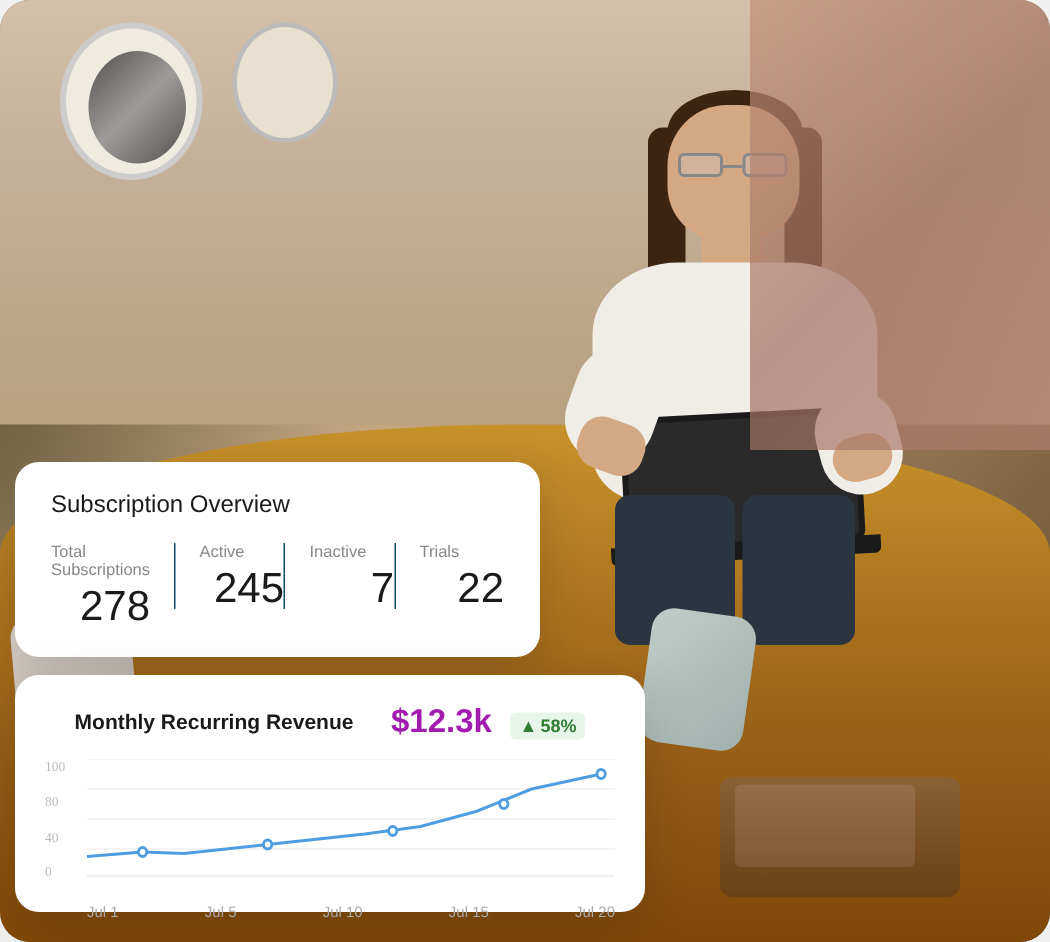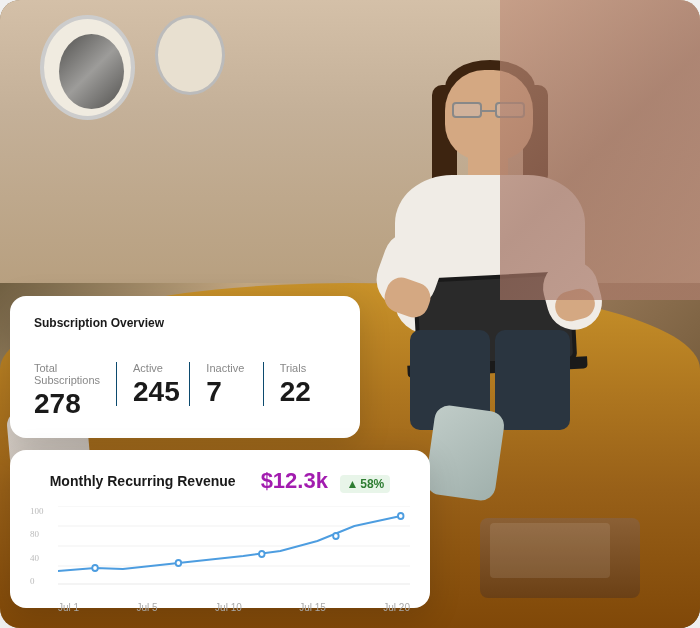--- a/index.html
+++ b/index.html
@@ -58,24 +58,24 @@
     
     .subscription-card {
       background: white;
       border-radius: 16px;
       padding: 20px 24px;
       width: 350px;
       box-shadow: 0 8px 32px rgba(0,0,0,0.15);
     }
 
     .card-title {
-      font-size: 12px;
-      font-weight: 700;
+      font-size: 16px;
+      font-weight: 400;
       color: #1a1a1a;
-      margin-bottom: 32px;
+      margin-bottom: 16px;
     }
 
     .metrics-row {
       display: flex;
       gap: 0;
       align-items: flex-start;
     }
 
     .metric-item {
       flex: 1;
@@ -89,23 +89,24 @@
     }
 
     .metric-label {
       font-size: 11px;
       color: #888;
       margin-bottom: 4px;
     }
 
     .metric-value {
       font-size: 28px;
-      font-weight: 700;
+      font-weight: 400;
       color: #1a1a1a;
       line-height: 1;
+      text-align: right;
     }
 
     
     .revenue-card {
       background: white;
       border-radius: 16px;
       padding: 18px 20px 12px;
       width: 420px;
       box-shadow: 0 8px 32px rgba(0,0,0,0.15);
     }

